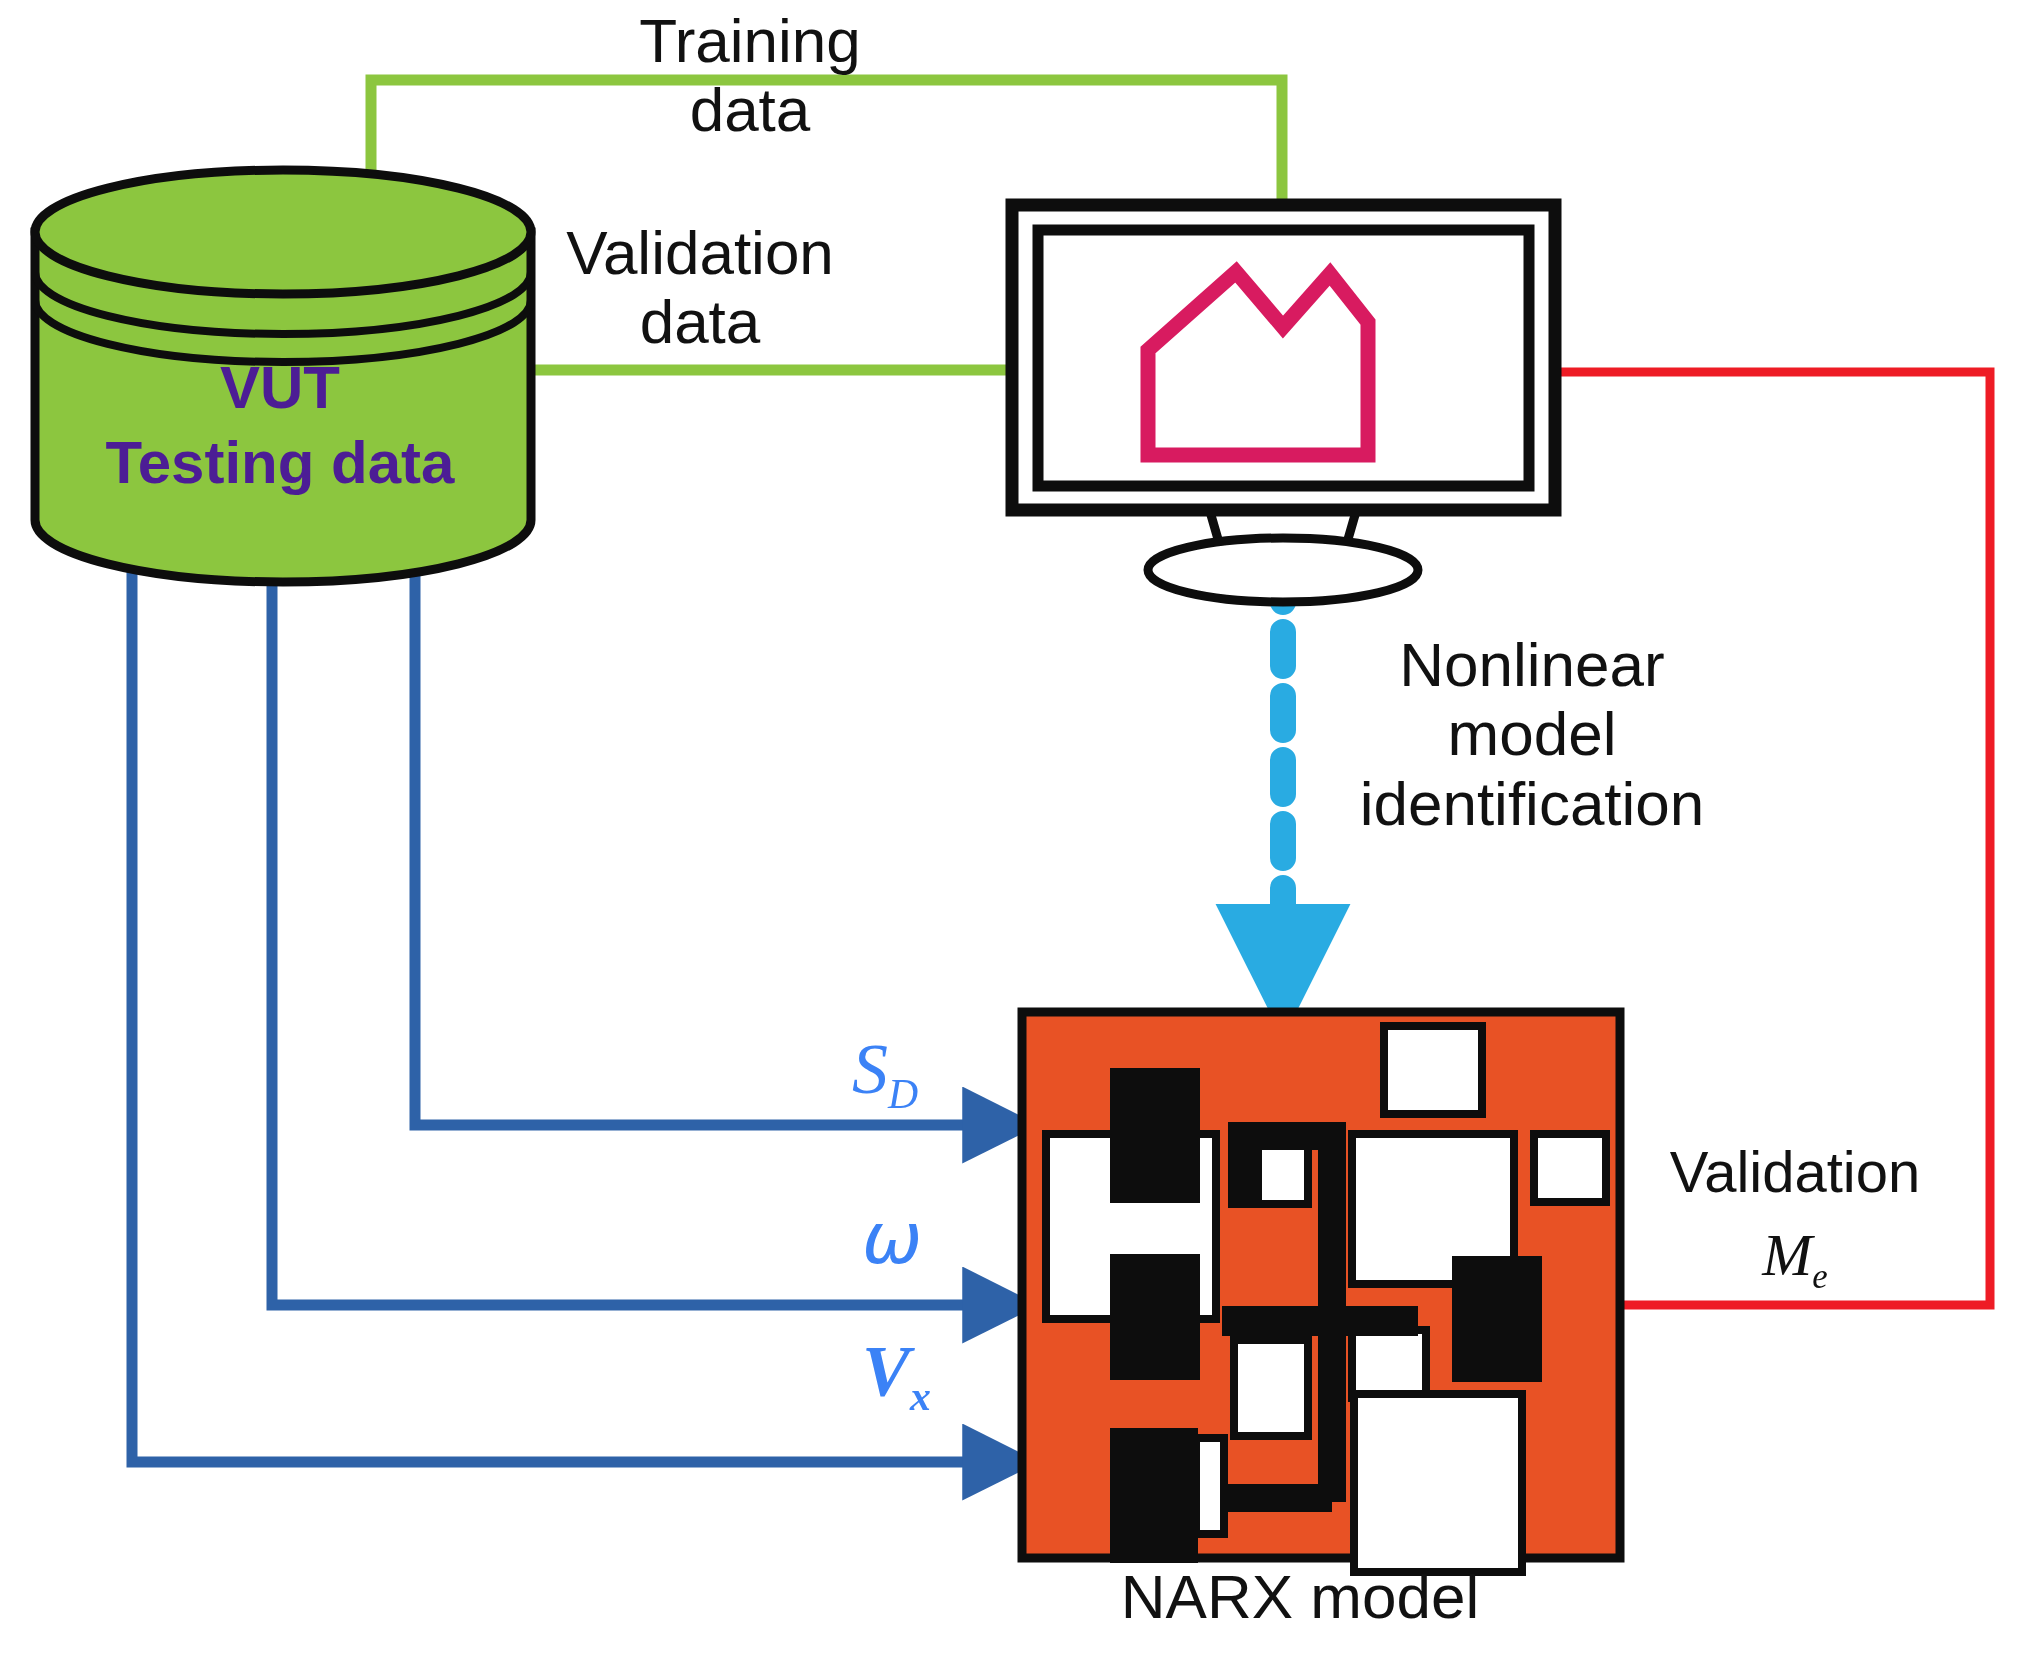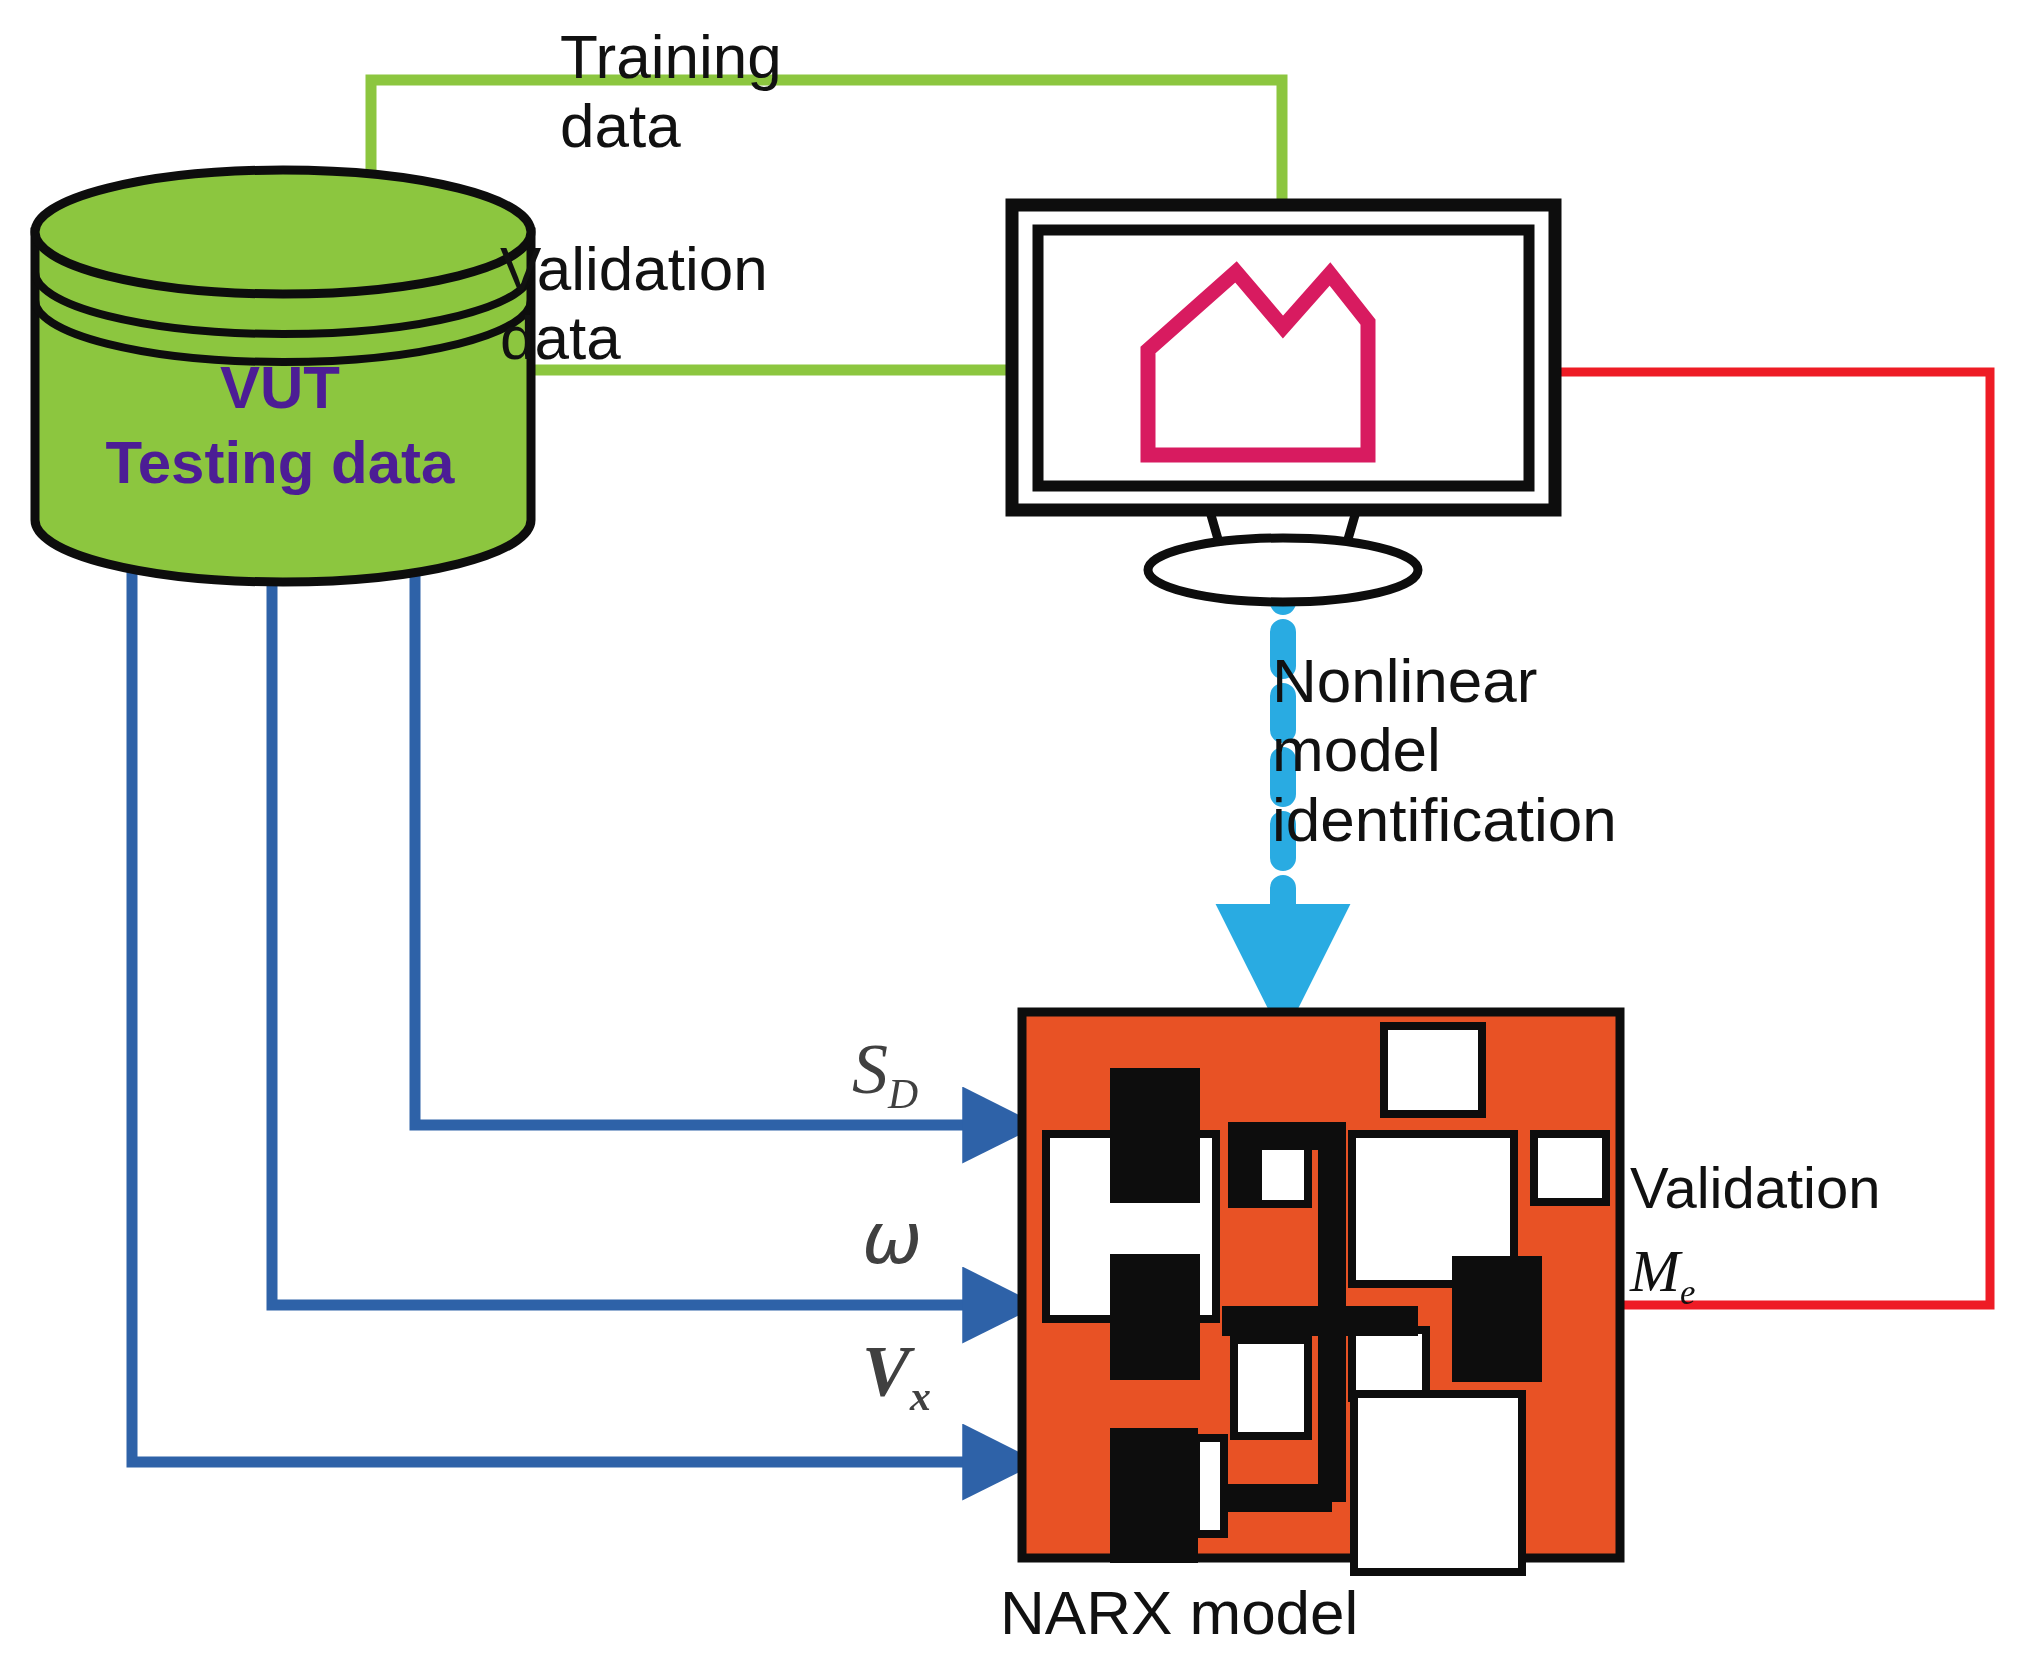--- a/index.html
+++ b/index.html
@@ -22,23 +22,23 @@
     left: 0;
     top: 0;
     width: 2032px;
     height: 1664px;
   }
   .lbl {
     position: absolute;
     color: #111111;
     font-family: "Liberation Sans", sans-serif;
     line-height: 1.12;
+    text-align: center;
     white-space: pre-line;
     user-select: none;
-    margin-top: 16px;
   }
   #label-training-data {
     left: 560px; top: 6px; width: 380px;
     font-size: 62px;
   }
   #label-validation-data {
     left: 500px; top: 218px; width: 400px;
     font-size: 62px;
   }
   #label-nonlinear-model-identification {
@@ -56,21 +56,21 @@
   #label-estimated-me {
     left: 1630px; top: 1222px; width: 330px;
     font-size: 60px;
     font-style: italic;
     font-family: "Liberation Serif", serif;
   }
   .math {
     position: absolute;
     font-family: "Liberation Serif", serif;
     font-style: italic;
-    color: #404040;
+    color: #3b82f6;
     user-select: none;
   }
   #label-input-sd { left: 852px; top: 1028px; font-size: 72px; }
   #label-input-omega { left: 862px; top: 1196px; font-size: 72px; font-family: "DejaVu Sans", sans-serif; font-style: italic; }
   #label-input-vx { left: 862px; top: 1330px; font-size: 72px; font-weight: bold; }
   .math sub { font-size: 0.58em; }
   #label-db-title {
     position: absolute;
     left: 30px; top: 350px; width: 500px;
     text-align: center;

